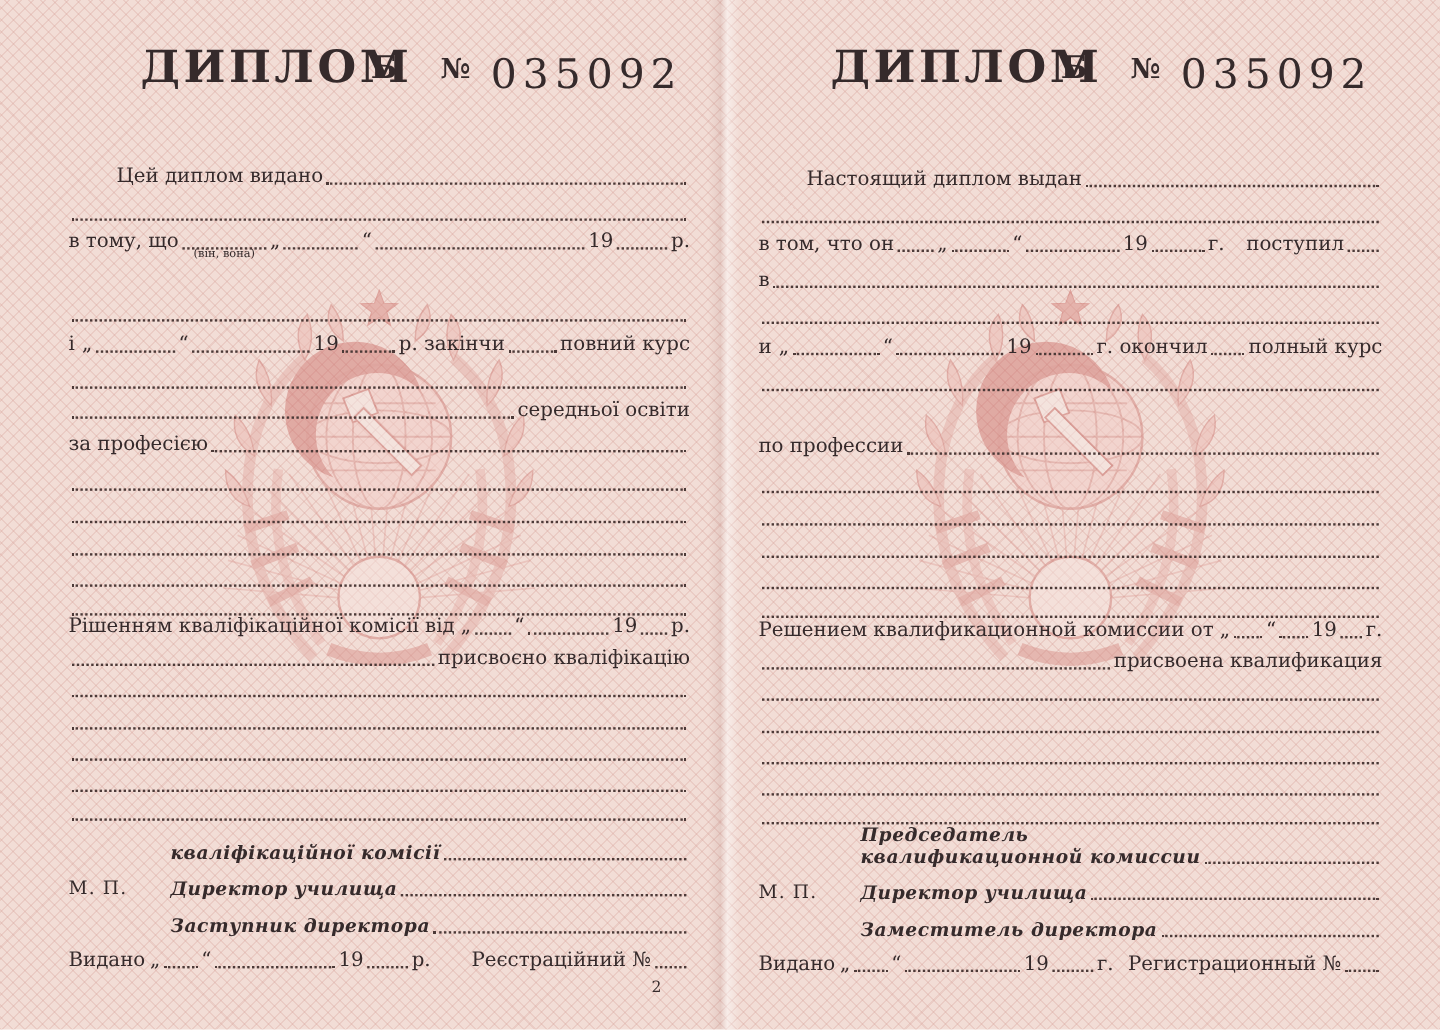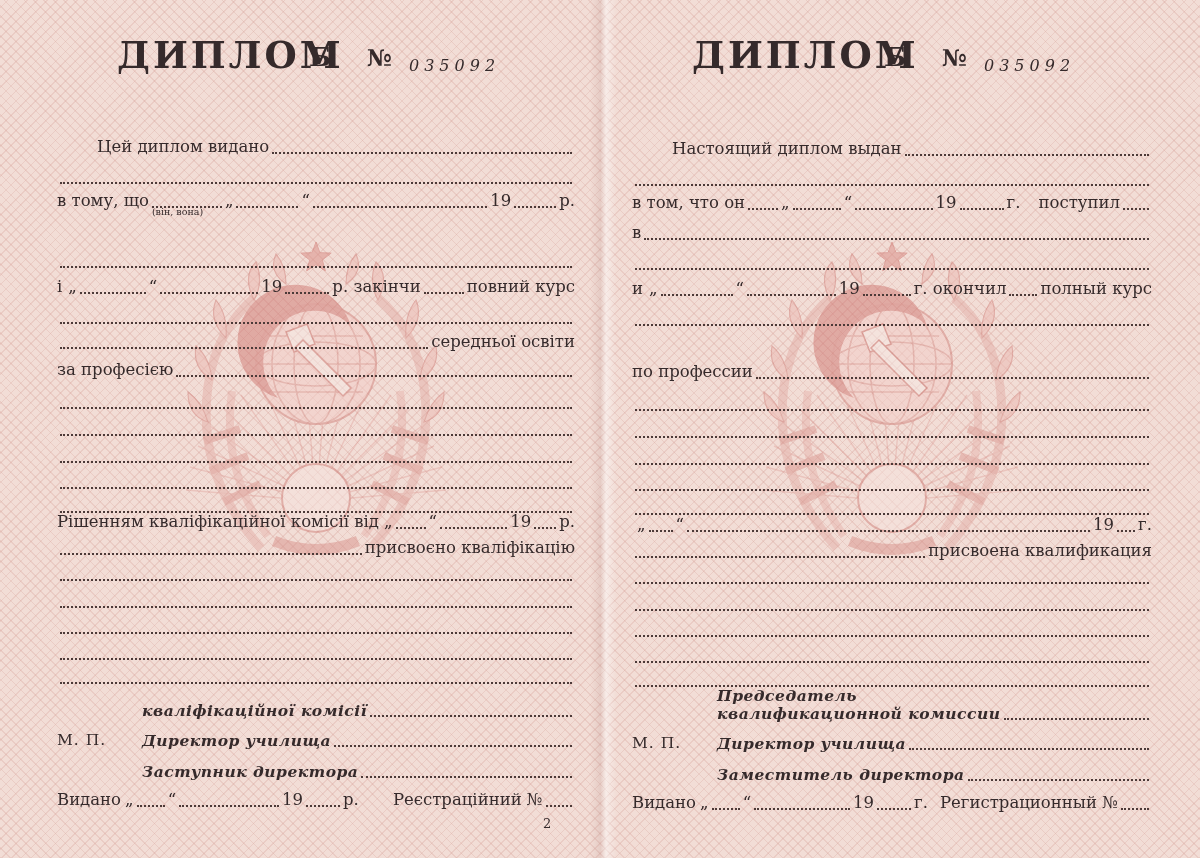--- a/index.html
+++ b/index.html
@@ -17,31 +17,31 @@
   .fold{position:absolute;left:590px;top:0;bottom:0;width:26px;
     background:linear-gradient(90deg, transparent, rgba(164,112,106,.16) 40%, rgba(255,255,255,.45) 62%, transparent);}
   .page{position:absolute;top:0;height:770px;}
   .page.left{left:57px;width:518px;}
   .page.right{left:632px;width:520px;}
   .emblem{position:absolute;top:236px;left:50%;transform:translateX(-50%);width:300px;height:330px;opacity:.5;}
   .head{position:absolute;top:33px;left:0;right:0;height:52px;}
   .head .t{position:absolute;left:60px;top:0;font-size:37px;font-weight:bold;letter-spacing:3px;}
   .head .s{position:absolute;left:252px;top:9px;font-size:26px;font-weight:bold;}
   .head .ns{position:absolute;left:310px;top:11px;font-size:23px;font-weight:bold;}
-  .head .num{position:absolute;left:352px;top:23px;font-size:16px;letter-spacing:5px;font-style:italic;}
+  .head .num{position:absolute;left:352px;top:9px;font-size:34px;letter-spacing:5px;}
   .row{position:absolute;left:0;right:0;display:flex;align-items:flex-end;height:21px;
     font-size:16.5px;line-height:1.15;white-space:nowrap;}
   .row .w{flex:0 0 auto;}
   .d{flex:0 0 auto;height:0;border-bottom:2px dotted var(--dots);margin:0 3px 3px 3px;}
   .f{flex:1 1 auto;}
   .q{flex:0 0 auto;}
   .gap{flex:0 0 auto;}
   .sub{position:relative;flex:0 0 auto;width:70px;border-bottom:2px dotted var(--dots);margin:0 3px 3px 3px;}
   .sub em{position:absolute;left:0;right:0;top:1px;font-style:normal;font-size:9.5px;
-    letter-spacing:0;white-space:nowrap;}
+    letter-spacing:0;text-align:center;white-space:nowrap;}
   .sig{font-style:italic;font-weight:600;font-size:15.5px;letter-spacing:.5px;}
   .seal{position:absolute;left:0;bottom:0;font-size:15.5px;letter-spacing:1px;}
   .ind{padding-left:85px;}
   .pagenum{position:absolute;left:543px;top:816px;font-size:13px;}
 </style>
 </head>
 <body>
 
 <div class="sheet">
   <div class="fold"></div>
@@ -385,20 +385,21 @@
         <i class="d f"></i>
       </div>
     <div class="row" style="top:473px">
         <i class="d f"></i>
       </div>
     <div class="row" style="top:497px">
         <i class="d f"></i>
       </div>
 
     <div class="row" style="top:514px">
+      <span class="w">Решением квалификационной комиссии от</span>
       <span class="q" style="margin-left:5px">„</span>
       <i class="d" style="width:24px"></i>
       <span class="q">“</span>
       <i class="d f"></i>
       <span class="w">19</span>
       <i class="d" style="width:18px"></i>
       <span class="w">г.</span>
     </div>
     <div class="row" style="top:540px">
       <i class="d f"></i>

